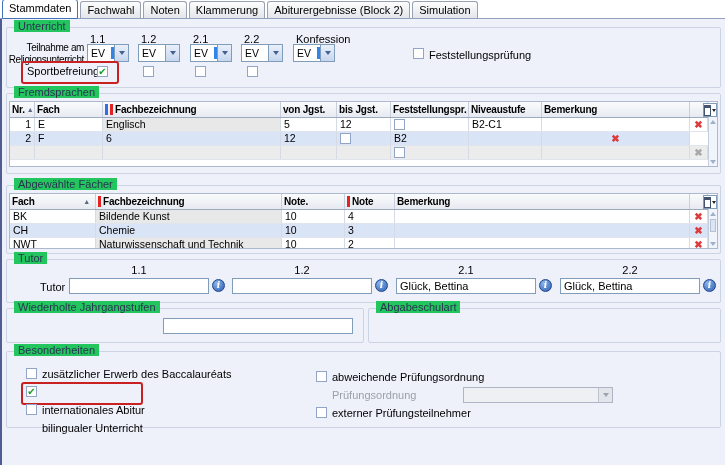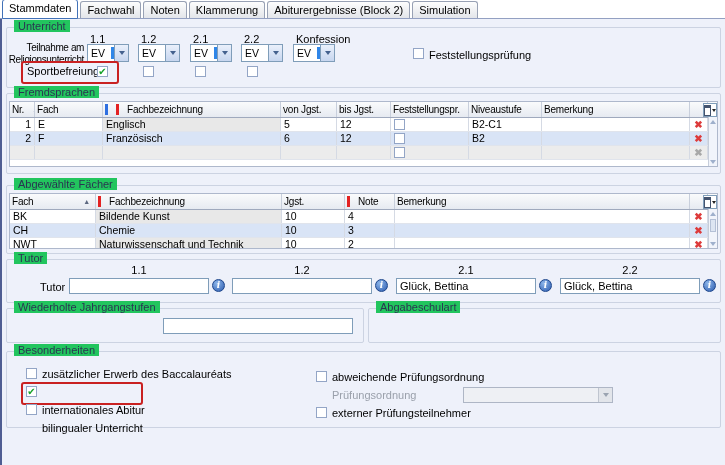--- a/index.html
+++ b/index.html
@@ -41,22 +41,22 @@
   .abs{position:absolute;}
 
   .hl{position:absolute;border:2px solid #c92121;border-radius:3px;}
 
   
   .tbl{position:absolute;background:#fff;border:1px solid #aeb8cc;box-sizing:border-box;overflow:hidden;}
   .trow{display:grid;}
   .fs .trow{grid-template-columns:25px 68px 178px 56px 54px 78px 73px 148px 18px;}
   .af .trow{grid-template-columns:86px 186px 63px 50px 295px 18px;}
   .thr{height:15px;line-height:15px;background:linear-gradient(#fafbfc,#e6eaf1);border-bottom:1px solid #9fa9bd;}
-  .hc{display:flex;align-items:center;gap:8px;padding:0 2px;border-right:1px solid #c8cfdc;
-      font-weight:normal;font-size:10px;letter-spacing:-0.2px;white-space:nowrap;overflow:hidden;box-sizing:border-box;}
+  .hc{display:flex;align-items:center;gap:2px;padding:0 2px;border-right:1px solid #c8cfdc;
+      font-weight:bold;font-size:10px;letter-spacing:-0.2px;white-space:nowrap;overflow:hidden;box-sizing:border-box;}
   .body{height:13px;line-height:12px;border-bottom:1px solid #e0e4ec;}
   .td{padding:0 3px;border-right:1px solid #d5dae4;white-space:nowrap;overflow:hidden;box-sizing:border-box;font-size:10.5px;}
   .num{text-align:right;}
   .gray{background:#e8e8e8;}
   .sel .td{background:#d9e4f6;}
   .emptyrow .td{background:#ececec;}
   .cbcell{display:flex;align-items:center;padding-left:3px;}
   .delc{display:flex;align-items:center;justify-content:center;padding:0;color:#dd3b3b;font-size:10px;font-weight:bold;cursor:default;}
   .delc.gx{color:#a8a8a8;}
   .bar{width:3px;height:11px;flex:0 0 3px;}
@@ -207,21 +207,20 @@
           </div>
         <div class="td">B2-C1</div>
         <div class="td"></div>
         <div class="td delc">
             <span>✖</span>
           </div>
       </div>
       <div class="trow body sel">
         <div class="td num">2</div>
         <div class="td">F</div>
-        <div class="td">Französisch</div>
         <div class="td">6</div>
         <div class="td">12</div>
         <div class="td cbcell">
             <span class="cb"><span class="mark">✔</span></span>
           </div>
         <div class="td">B2</div>
         <div class="td"></div>
         <div class="td delc">
             <span>✖</span>
           </div>
@@ -262,21 +261,21 @@
       <div class="trow thr">
         <div class="hc">
             <span>Fach</span>
             <span class="sort ml">▲</span>
           </div>
         <div class="hc">
             <span class="bar bred"></span>
             <span>Fachbezeichnung</span>
           </div>
         <div class="hc">
-            <span>Jgst.</span>
+            <span>Note.</span>
           </div>
         <div class="hc">
             <span class="bar bred"></span>
             <span>Note</span>
           </div>
         <div class="hc">
             <span>Bemerkung</span>
           </div>
         <div class="hc"></div>
       </div>

